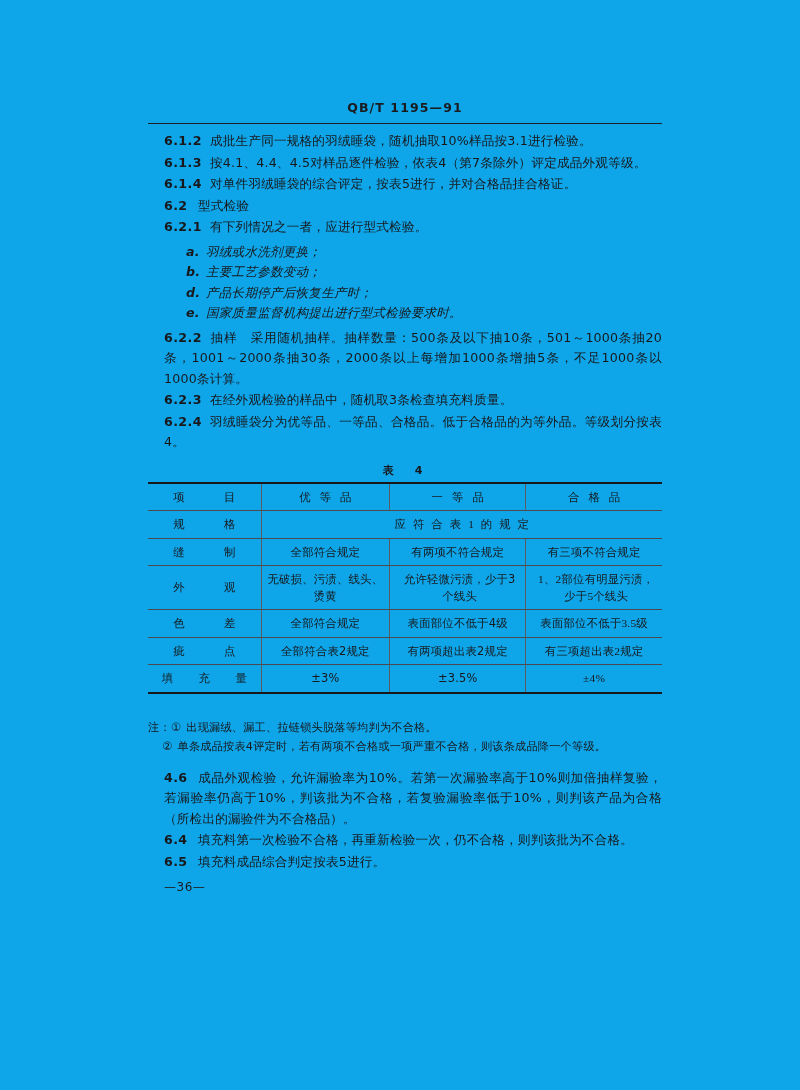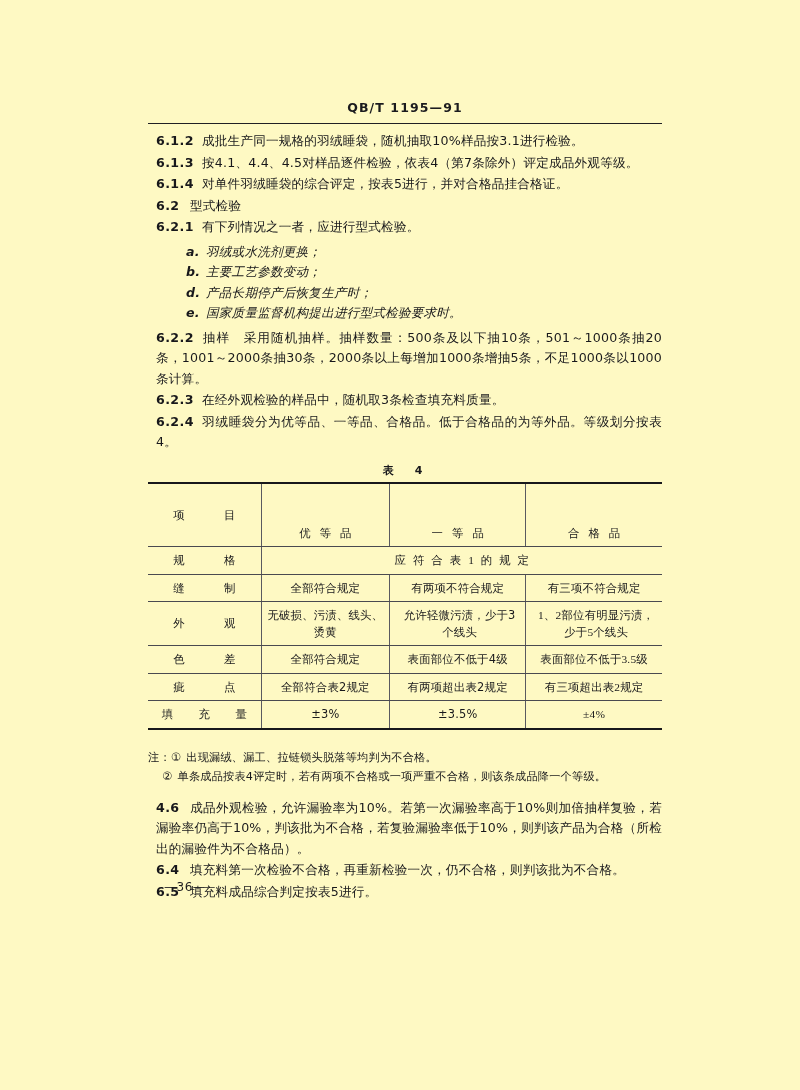--- a/index.html
+++ b/index.html
@@ -15,21 +15,21 @@
     color: #17171a;
     overflow: hidden;
   }
 
   
   .page {
     position: absolute;
     left: 0; top: 0;
     width: 800px;
     height: 1090px;
-    background: #fef9c3;
+    background: #0ea5e9;
   }
 
   .content {
     position: absolute;
     left: 148px;
     top: 100px;
     width: 514px;
   }
 
   .doc-header {
@@ -46,21 +46,21 @@
     border: 0;
     border-top: 1.6px solid #202024;
     margin: 0 0 7px 0;
     width: 100%;
   }
 
   
   .para {
     font-size: 12.6px;
     line-height: 20.5px;
-    margin: 0 0 1px 8px;
+    margin: 0 0 1px 16px;
     color: #18181b;
     text-align: justify;
     letter-spacing: 0.2px;
   }
   .para .num {
     display: inline-block;
     min-width: 46px;
     font-family: "DejaVu Sans", "Liberation Sans", sans-serif;
     font-weight: 700;
     letter-spacing: 0.4px;
@@ -124,36 +124,35 @@
 
   .spread2 {
     display: inline-block;
     letter-spacing: 14px;
     text-indent: 14px;
   }
   .spread3 {
     display: inline-block;
     letter-spacing: 9px;
     text-indent: 9px;
-    margin-top: 36px;
   }
   .spread-wide {
     display: inline-block;
     letter-spacing: 7px;
     text-indent: 7px;
   }
   .cell-left {
     text-align: left;
     padding-left: 8px !important;
   }
   .tall { height: 40px; }
 
   
   .notes {
-    margin-top: 18px;
+    margin-top: 24px;
     font-size: 11.2px;
     line-height: 19px;
     color: #18181b;
   }
   .notes .note-row {
     padding-left: 36px;
     text-indent: -22px;
     letter-spacing: 0.2px;
   }
   .notes .note-lead {

